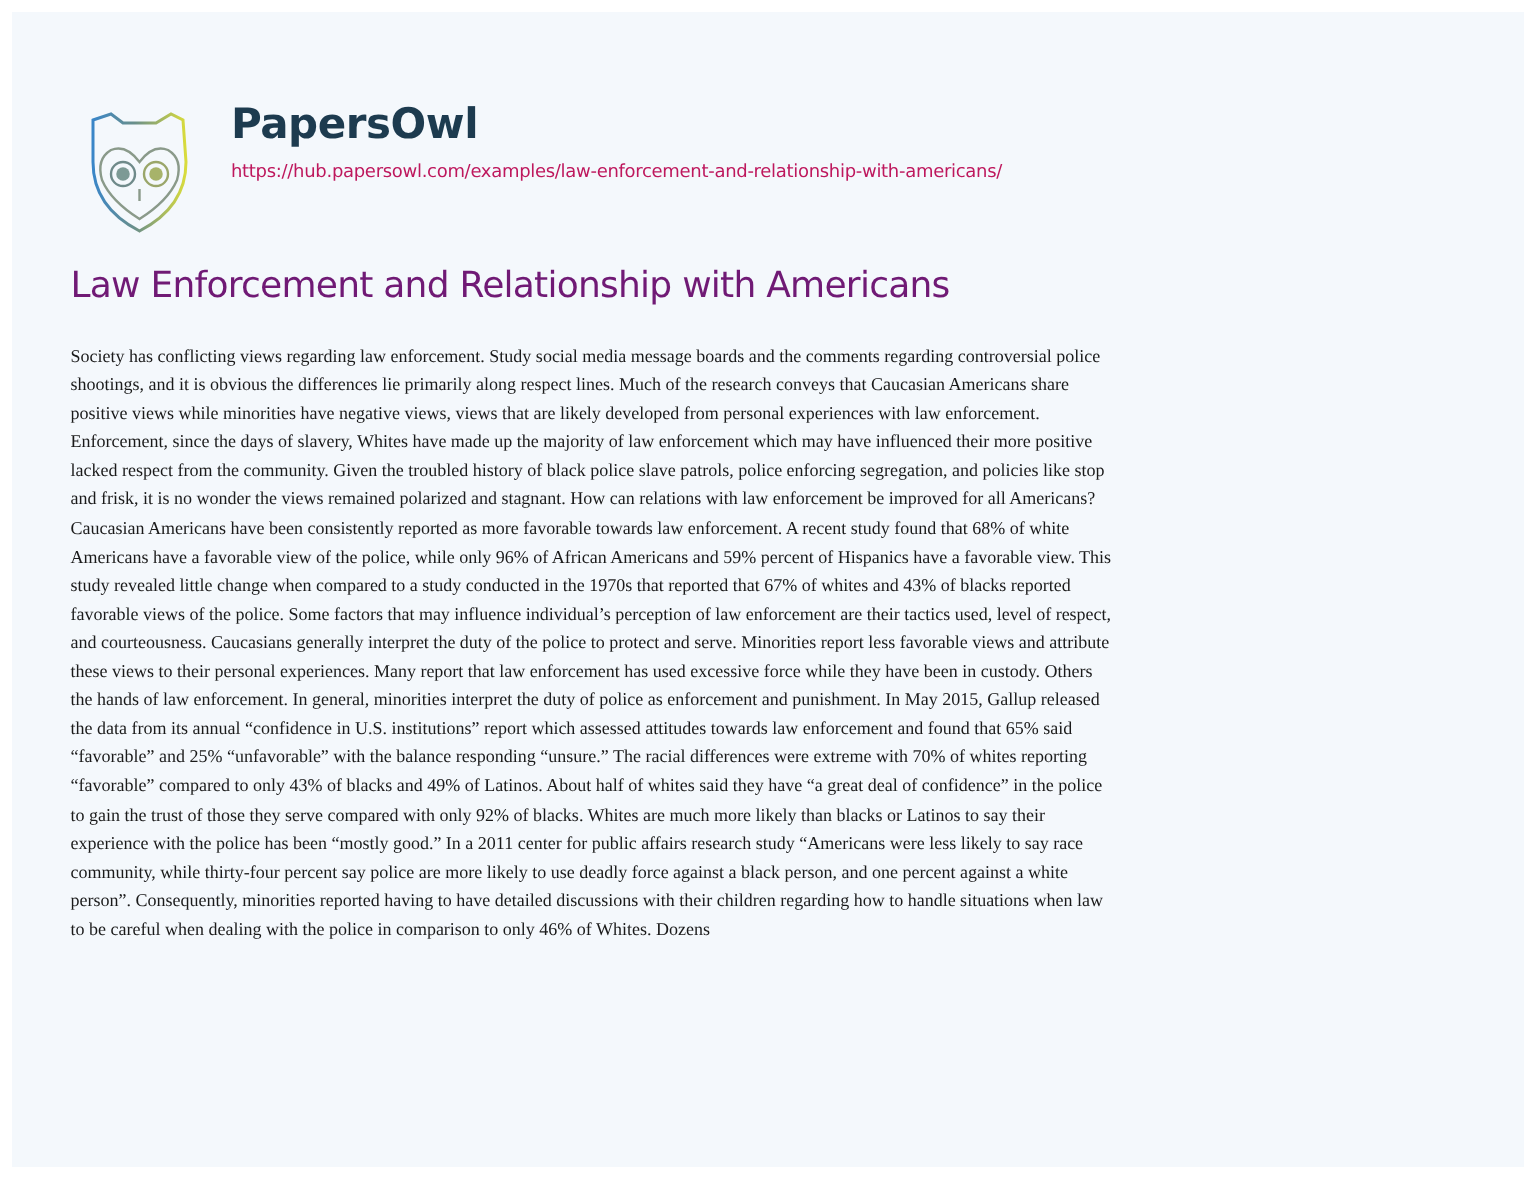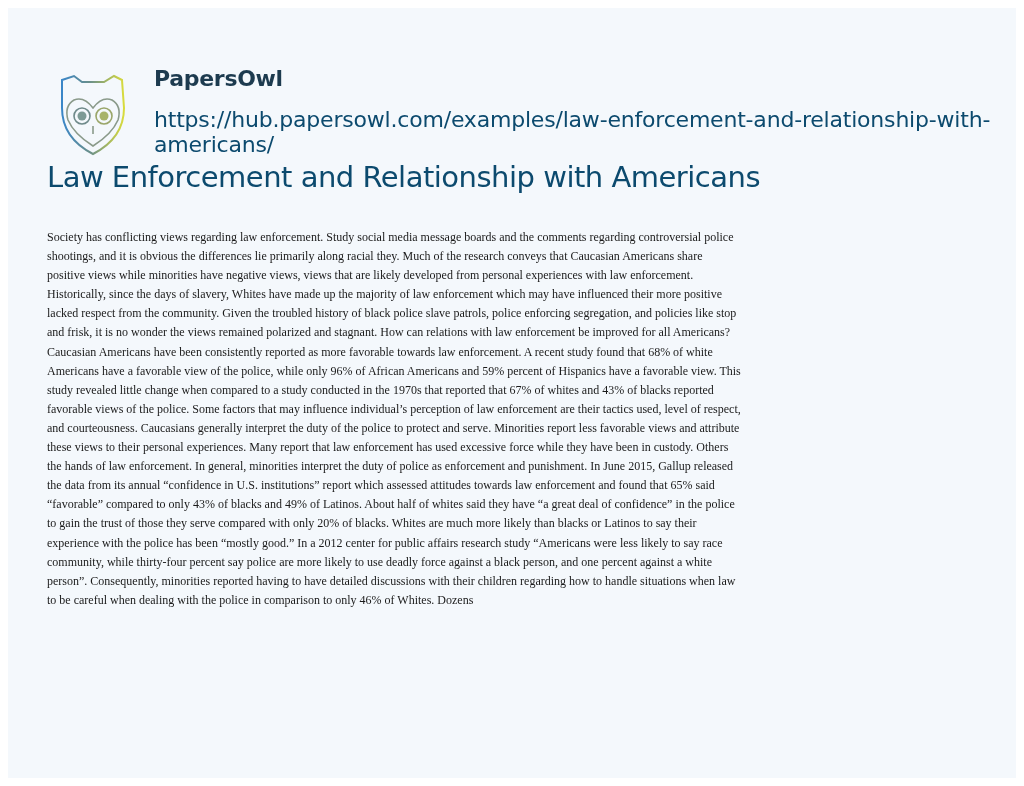--- a/index.html
+++ b/index.html
@@ -31,43 +31,43 @@
       top: 60px;
       width: 86px;
       height: 90px;
     }
     .brand {
       position: absolute;
       left: 146px;
       top: 58px;
       font-family: "DejaVu Sans", sans-serif;
       font-weight: bold;
-      font-size: 22px;
+      font-size: 28px;
       color: #1d3b4f;
       letter-spacing: -0.3px;
     }
     .url {
       position: absolute;
       left: 146px;
       top: 99px;
       font-family: "DejaVu Sans", sans-serif;
-      font-size: 22px;
-      color: #0c4a6e;
+      font-size: 12px;
+      color: #be185d;
       letter-spacing: -0.2px;
       text-decoration: none;
     }
     .title {
       position: absolute;
       left: 39px;
-      top: 152px;
+      top: 168px;
       margin: 0;
       font-family: "DejaVu Sans", sans-serif;
       font-weight: normal;
-      font-size: 29px;
-      color: #0c4a6e;
+      font-size: 24px;
+      color: #701a75;
       letter-spacing: -0.5px;
       white-space: nowrap;
     }
     .body-text {
       position: absolute;
       left: 39px;
       top: 220px;
       width: 960px;
       margin: 0;
       font-family: "Liberation Serif", serif;
@@ -108,33 +108,34 @@
       </svg>
     </span>
     <div class="brand">PapersOwl</div>
     <a class="url">https://hub.papersowl.com/examples/law-enforcement-and-relationship-with-americans/</a>
   </div>
 
   <h1 class="title">Law Enforcement and Relationship with Americans</h1>
 
   <p class="body-text">
     <span class="line">Society has conflicting views regarding law enforcement. Study social media message boards and the comments regarding controversial police</span>
-    <span class="line">shootings, and it is obvious the differences lie primarily along racial they. Much of the research conveys that Caucasian Americans share</span>
+    <span class="line">shootings, and it is obvious the differences lie primarily along respect lines. Much of the research conveys that Caucasian Americans share</span>
     <span class="line">positive views while minorities have negative views, views that are likely developed from personal experiences with law enforcement.</span>
-    <span class="line">Historically, since the days of slavery, Whites have made up the majority of law enforcement which may have influenced their more positive</span>
+    <span class="line">Enforcement, since the days of slavery, Whites have made up the majority of law enforcement which may have influenced their more positive</span>
     <span class="line">lacked respect from the community. Given the troubled history of black police slave patrols, police enforcing segregation, and policies like stop</span>
     <span class="line">and frisk, it is no wonder the views remained polarized and stagnant. How can relations with law enforcement be improved for all Americans?</span>
     <span class="line">Caucasian Americans have been consistently reported as more favorable towards law enforcement. A recent study found that 68% of white</span>
     <span class="line">Americans have a favorable view of the police, while only 96% of African Americans and 59% percent of Hispanics have a favorable view. This</span>
     <span class="line">study revealed little change when compared to a study conducted in the 1970s that reported that 67% of whites and 43% of blacks reported</span>
     <span class="line">favorable views of the police. Some factors that may influence individual’s perception of law enforcement are their tactics used, level of respect,</span>
     <span class="line">and courteousness. Caucasians generally interpret the duty of the police to protect and serve. Minorities report less favorable views and attribute</span>
     <span class="line">these views to their personal experiences. Many report that law enforcement has used excessive force while they have been in custody. Others</span>
-    <span class="line">the hands of law enforcement. In general, minorities interpret the duty of police as enforcement and punishment. In June 2015, Gallup released</span>
+    <span class="line">the hands of law enforcement. In general, minorities interpret the duty of police as enforcement and punishment. In May 2015, Gallup released</span>
     <span class="line">the data from its annual “confidence in U.S. institutions” report which assessed attitudes towards law enforcement and found that 65% said</span>
+    <span class="line">“favorable” and 25% “unfavorable” with the balance responding “unsure.” The racial differences were extreme with 70% of whites reporting</span>
     <span class="line">“favorable” compared to only 43% of blacks and 49% of Latinos. About half of whites said they have “a great deal of confidence” in the police</span>
-    <span class="line">to gain the trust of those they serve compared with only 20% of blacks. Whites are much more likely than blacks or Latinos to say their</span>
-    <span class="line">experience with the police has been “mostly good.” In a 2012 center for public affairs research study “Americans were less likely to say race</span>
+    <span class="line">to gain the trust of those they serve compared with only 92% of blacks. Whites are much more likely than blacks or Latinos to say their</span>
+    <span class="line">experience with the police has been “mostly good.” In a 2011 center for public affairs research study “Americans were less likely to say race</span>
     <span class="line">community, while thirty-four percent say police are more likely to use deadly force against a black person, and one percent against a white</span>
     <span class="line">person”. Consequently, minorities reported having to have detailed discussions with their children regarding how to handle situations when law</span>
     <span class="line">to be careful when dealing with the police in comparison to only 46% of Whites. Dozens</span>
   </p>
 </div>
 
 </body></html>

